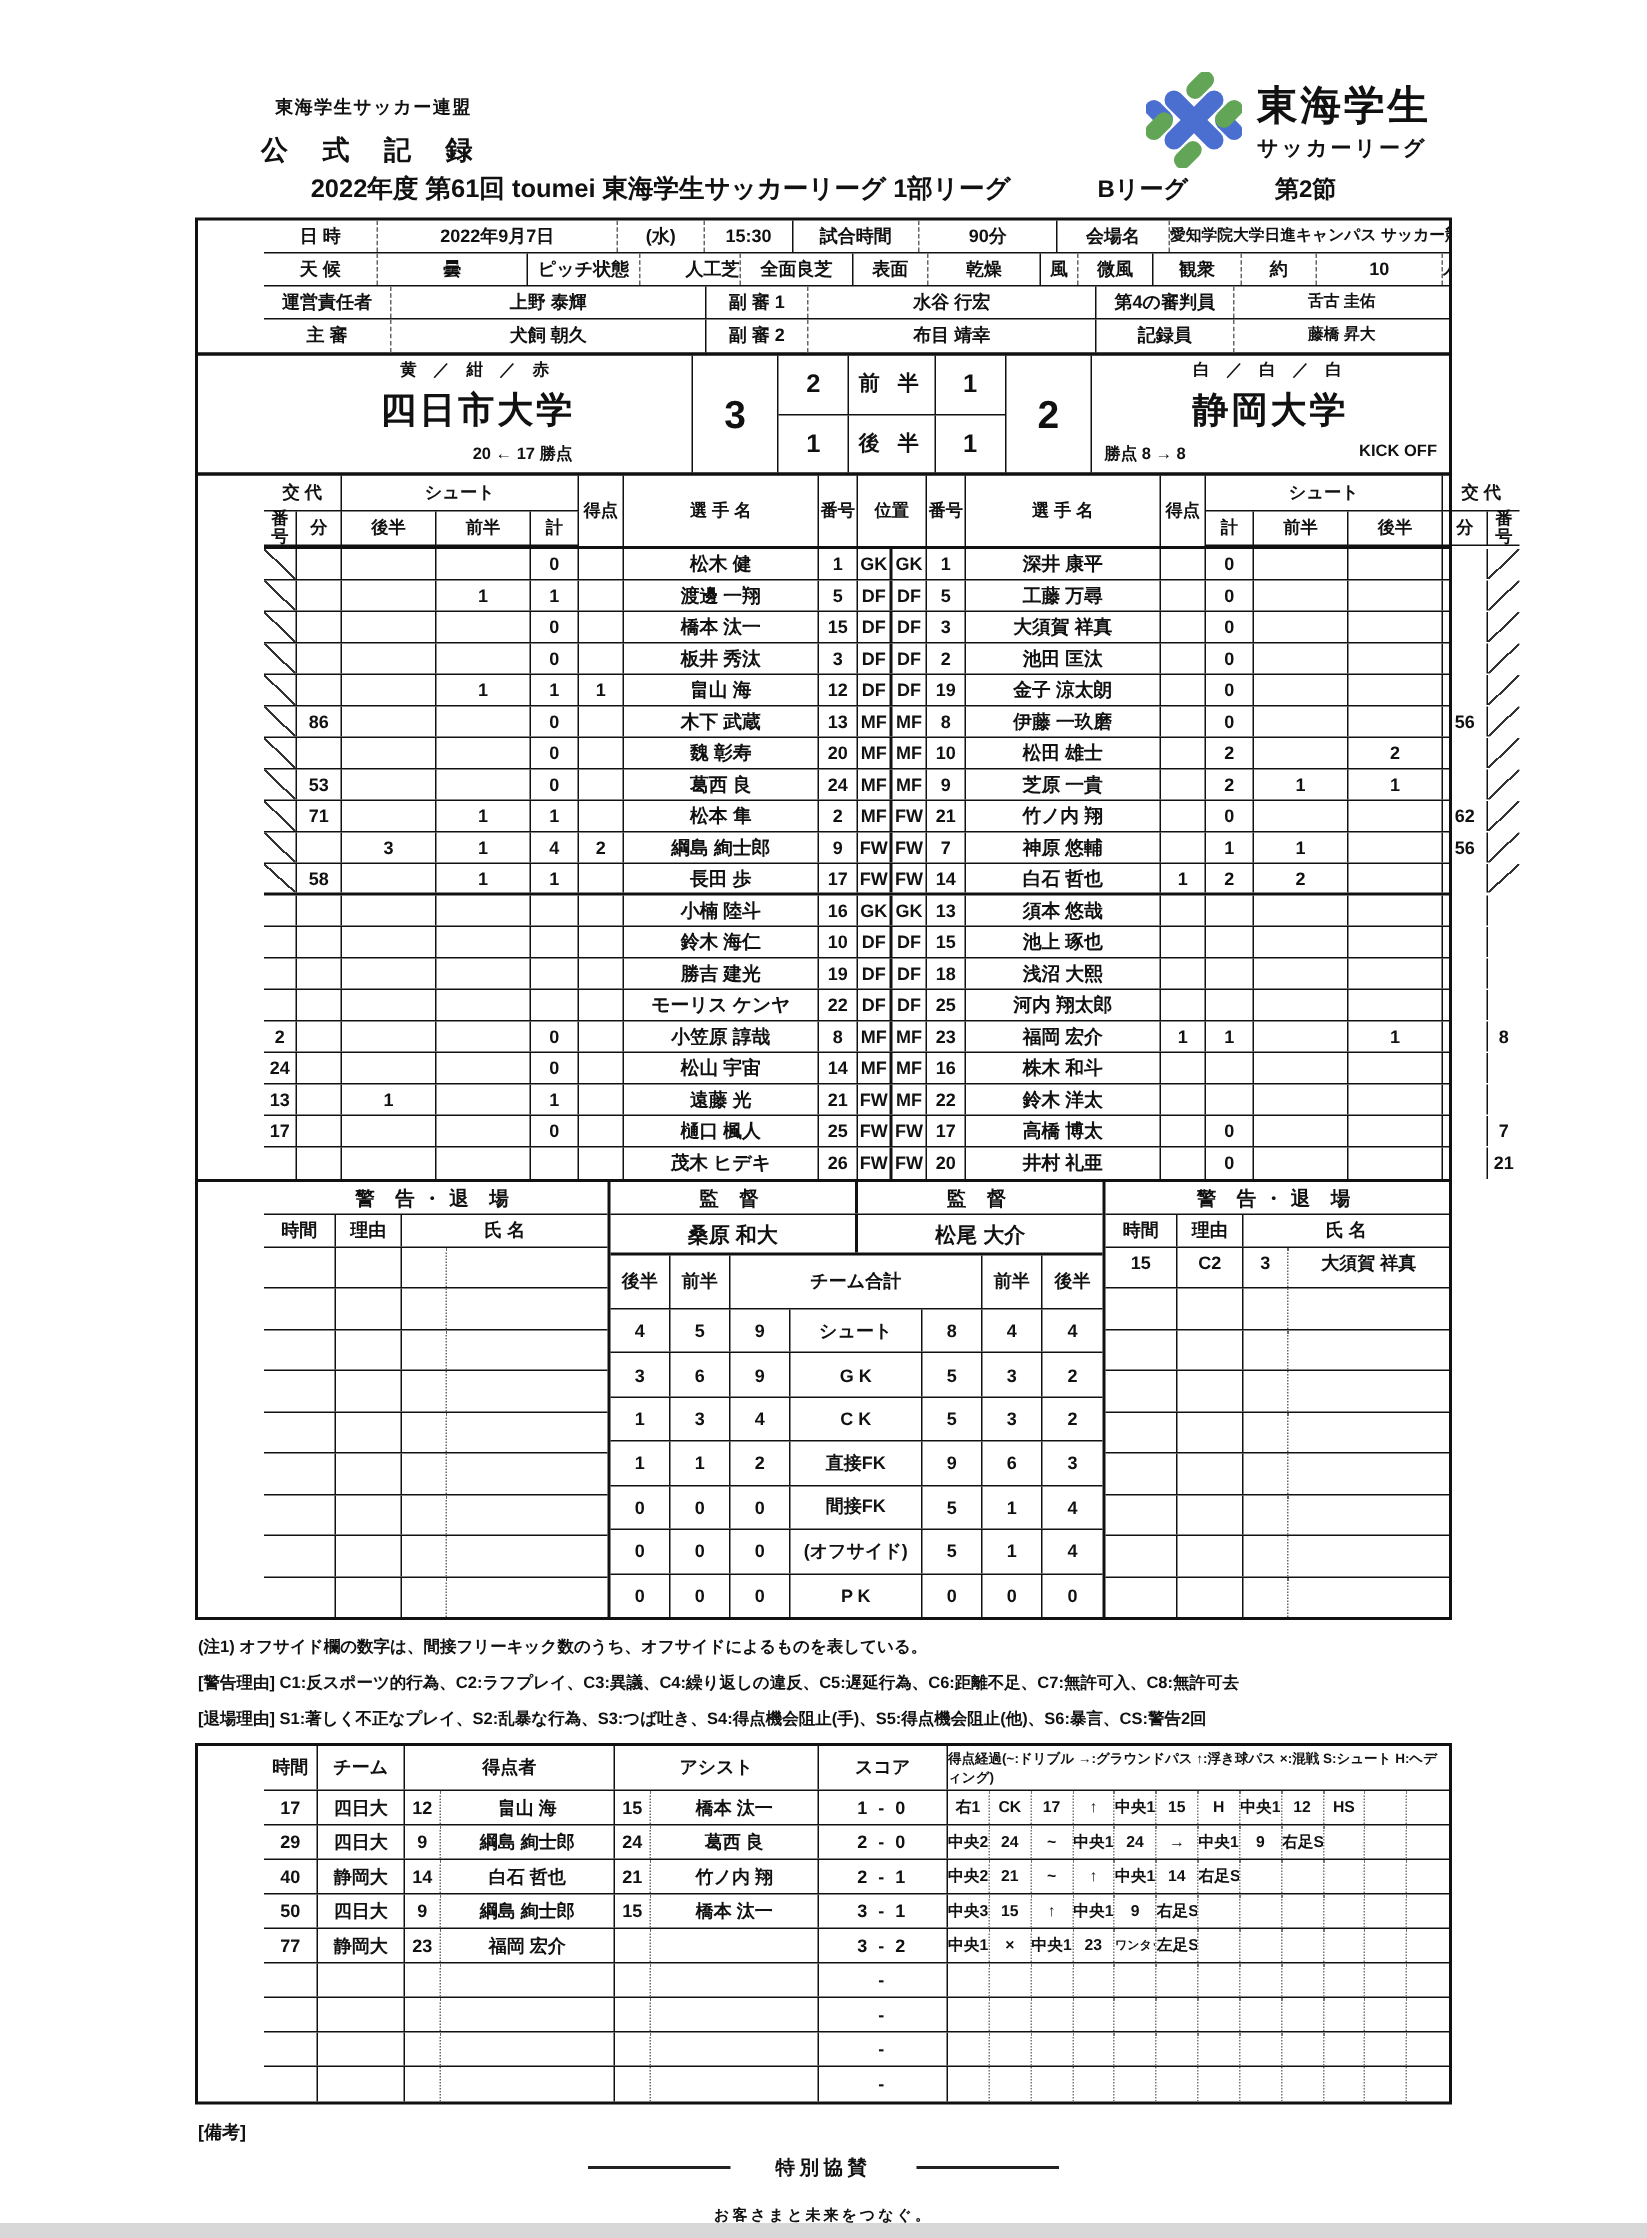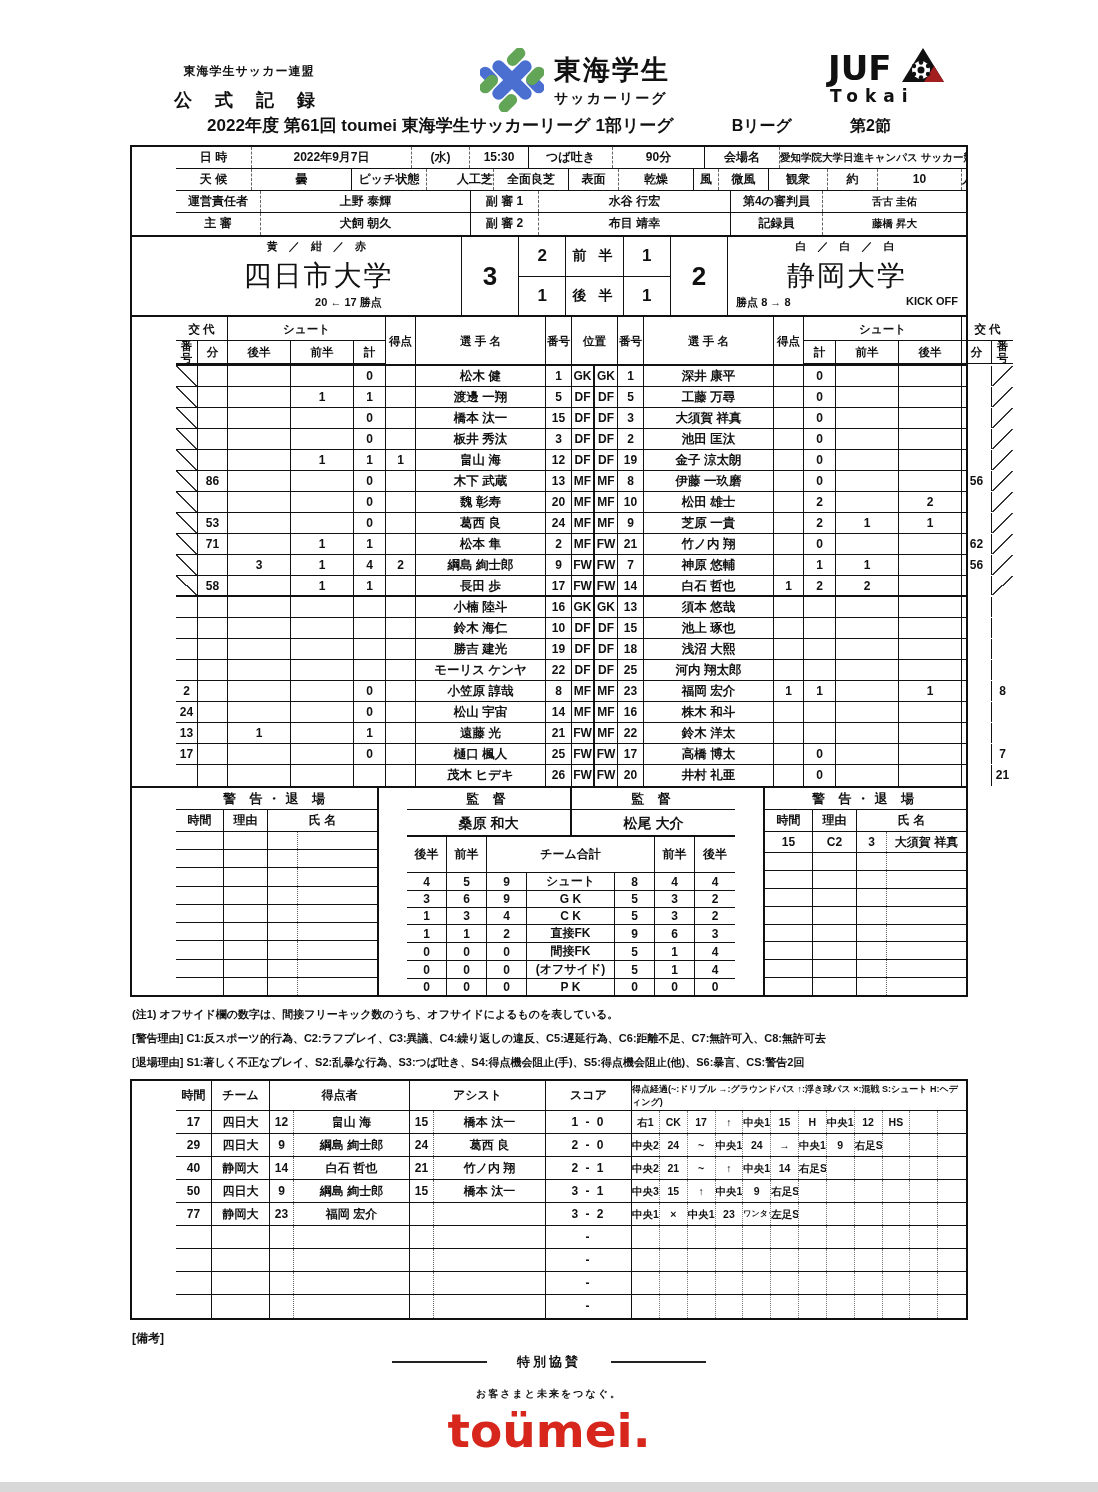--- a/index.html
+++ b/index.html
@@ -32,21 +32,21 @@
   .info-cell { font-size:12px; font-weight:bold; text-align:center; line-height:20px; overflow:hidden; white-space:nowrap; flex:0 0 auto; }
   .info-cell.grow { flex:1 1 auto; font-size:10.5px; }
   .bl-dash { border-left:1px dashed #666; }
   .bl-solid { border-left:1px solid #111; }
 
   
   .score-band { display:flex; height:82px; }
   .team-cell { width:302px; display:flex; flex-direction:column; padding:2px 8px; }
   .team-cell.away { width:252px; }
   .kit { font-size:11px; font-weight:bold; text-align:center; letter-spacing:4px; height:18px; }
-  .tname { font-size:28px; font-weight:400; text-align:center; letter-spacing:2px; flex:1; }
+  .tname { font-size:24px; font-weight:700; text-align:center; letter-spacing:2px; flex:1; }
   .tpts { font-size:11px; font-weight:bold; height:18px; display:flex; }
   .tpts.home { justify-content:center; padding-left:60px; }
   .tpts.away { justify-content:space-between; }
   .big-score { width:62px; border-left:1px solid #111; border-right:1px solid #111; font-size:26px; font-weight:bold; display:flex; align-items:center; justify-content:center; }
   .halves { width:160px; display:flex; flex-direction:column; }
   .half-row { flex:1; display:flex; }
   .half-row:first-child { border-bottom:1px solid #111; }
   .half-row > div { display:flex; align-items:center; justify-content:center; font-weight:bold; }
   .hv { width:46px; font-size:17px; }
   .hl { flex:1; border-left:1px solid #111; border-right:1px solid #111; font-size:14px; letter-spacing:4px; }
@@ -60,21 +60,21 @@
   .roster-row { border-bottom:1px solid #111; height:21px; }
   .roster-row.thick-b { border-bottom:2px solid #111; }
   .roster-row:last-child { border-bottom:none; }
   .rcell { border-right:1px solid #111; font-size:12px; font-weight:bold; text-align:center; line-height:20px; overflow:hidden; white-space:nowrap; }
   .rcell.mid-r { border-right:2px solid #111; }
   .rcell.pname { font-size:12.5px; }
   .slash-l { background-image:linear-gradient(to bottom left, transparent calc(50% - .7px), #333 calc(50% - .7px), #333 calc(50% + .7px), transparent calc(50% + .7px)); }
   .slash-r { background-image:linear-gradient(to bottom right, transparent calc(50% - .7px), #333 calc(50% - .7px), #333 calc(50% + .7px), transparent calc(50% + .7px)); }
 
   
-  .mid-band { display:flex; height:211px;gap:28px; }
+  .mid-band { display:flex; height:294px; }
   .disc { width:255px; display:flex; flex-direction:column; }
   .disc.left { border-right:2px solid #111; }
   .disc.right { border-left:2px solid #111; }
   .disc-title { height:22px; line-height:21px; text-align:center; font-size:13px; font-weight:bold; letter-spacing:5px; border-bottom:1px solid #111; }
   .disc-cols { height:22px; display:flex; border-bottom:1px solid #111; }
   .disc-cols > div, .disc-row > div { font-size:12px; font-weight:bold; text-align:center; line-height:20px; overflow:hidden; }
   .dc-time { width:48px; border-right:1px solid #111; }
   .dc-reason { width:44px; border-right:1px solid #111; }
   .dc-num { width:30px; border-right:1px dotted #666; }
   .dc-name { flex:1; }
@@ -154,51 +154,35 @@
             <rect x="-6" y="-11" width="12" height="22" rx="6" fill="#4a6fd0" transform="translate(33,33) rotate(315) translate(-14,-20)"></rect>
             <rect x="-6" y="-11" width="12" height="22" rx="6" fill="#63a557" transform="translate(33,33) rotate(45) translate(14,-20)"></rect>
             <rect x="-6" y="-11" width="12" height="22" rx="6" fill="#63a557" transform="translate(33,33) rotate(225) translate(14,-20)"></rect>
           </g>
         </svg>
         <div class="league-logo-text">
           <div class="l1">東海学生</div>
           <div class="l2">サッカーリーグ</div>
         </div>
       </div>
-      <div class="jufa">
-        <svg width="128" height="64" viewBox="0 0 128 64">
-          <text x="2" y="36" font-size="34" font-weight="bold" font-family="DejaVu Sans, sans-serif" fill="#111">JUF</text>
-          <polygon points="97,4 118,38 76,38" fill="#111"></polygon>
-          <polygon points="108,22 118,38 98,38" fill="#a31f1f"></polygon>
-          <circle cx="95" cy="26" r="9" fill="#fff"></circle>
-          <circle cx="95" cy="26" r="3.5" fill="#111"></circle>
-          <circle cx="95" cy="18.5" r="2.2" fill="#111"></circle>
-            <circle cx="95" cy="33.5" r="2.2" fill="#111"></circle>
-          <circle cx="88" cy="22" r="2.2" fill="#111"></circle>
-            <circle cx="102" cy="22" r="2.2" fill="#111"></circle>
-          <circle cx="88" cy="30" r="2.2" fill="#111"></circle>
-            <circle cx="102" cy="30" r="2.2" fill="#111"></circle>
-          <text x="4" y="58" font-size="17" font-weight="bold" letter-spacing="7" font-family="DejaVu Sans, sans-serif" fill="#111">Tokai</text>
-        </svg>
-      </div>
     </div>
 
     <div class="title-row">
       <span class="title-main">2022年度 第61回 toumei 東海学生サッカーリーグ  1部リーグ</span>
       <span class="title-sub">Bリーグ</span>
       <span class="title-sub">第2節</span>
     </div>
 
     <div class="blk" id="info">
         <div class="info-row">
           <div class="info-cell" style="width: 75px;">日 時</div>
           <div class="info-cell bl-dash" style="width: 160px;">2022年9月7日</div>
           <div class="info-cell bl-dash" style="width: 58px;">(水)</div>
           <div class="info-cell bl-dash" style="width: 59px;">15:30</div>
-          <div class="info-cell bl-solid" style="width: 84px;">つば吐き</div>
+          <div class="info-cell bl-solid" style="width: 84px;">試合時間</div>
           <div class="info-cell bl-dash" style="width: 92px;">90分</div>
           <div class="info-cell bl-solid" style="width: 75px;">会場名</div>
           <div class="info-cell grow bl-dash">愛知学院大学日進キャンパス サッカー競技場</div>
         </div>
         <div class="info-row">
           <div class="info-cell" style="width: 75px;">天 候</div>
           <div class="info-cell bl-dash" style="width: 100px;">曇</div>
           <div class="info-cell bl-solid" style="width: 75px;">ピッチ状態</div>
           <div class="info-cell bl-dash" style="width: 67px; text-align: right;">人工芝</div>
           <div class="info-cell bl-dash" style="width: 75px;">全面良芝</div>

